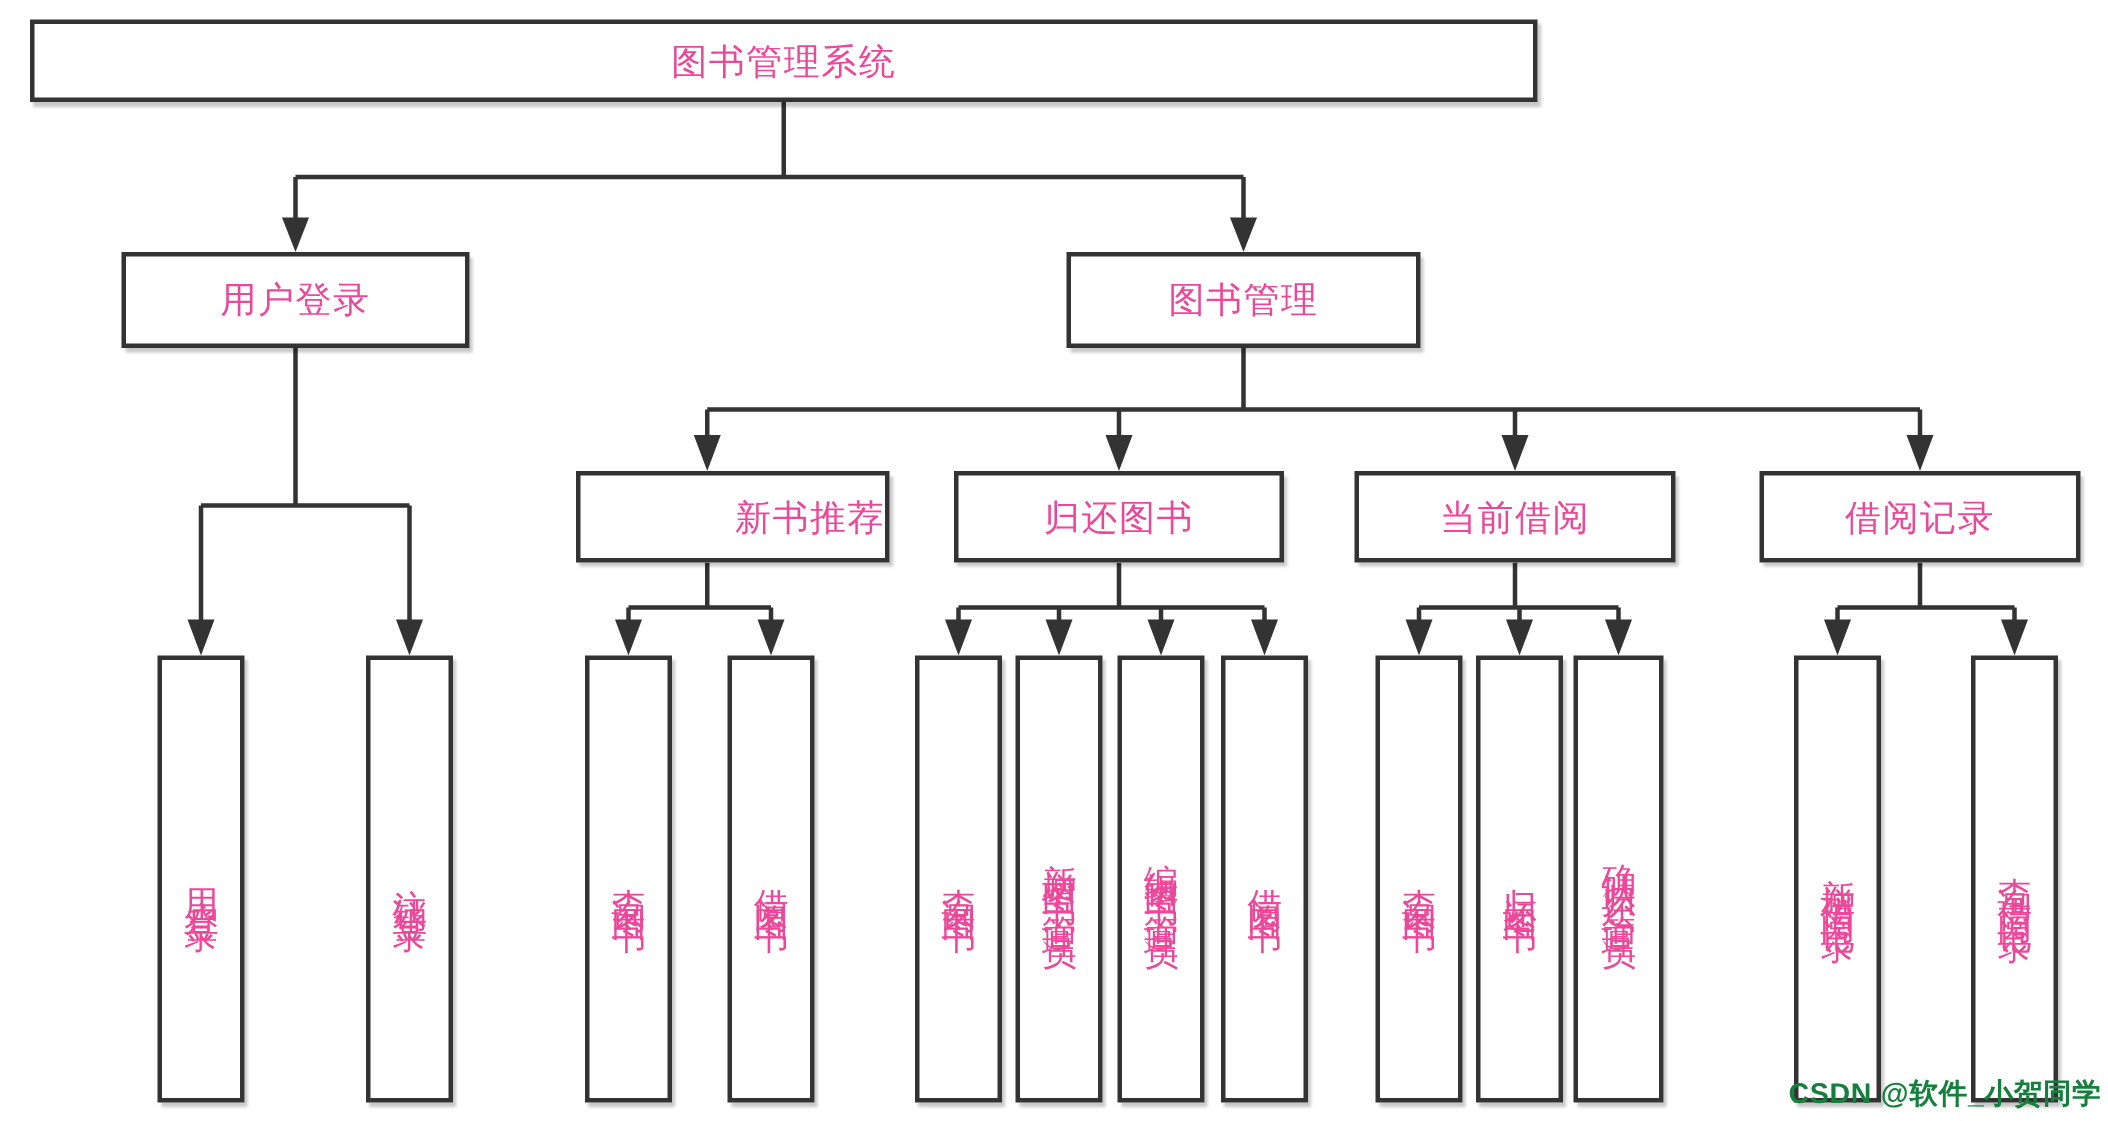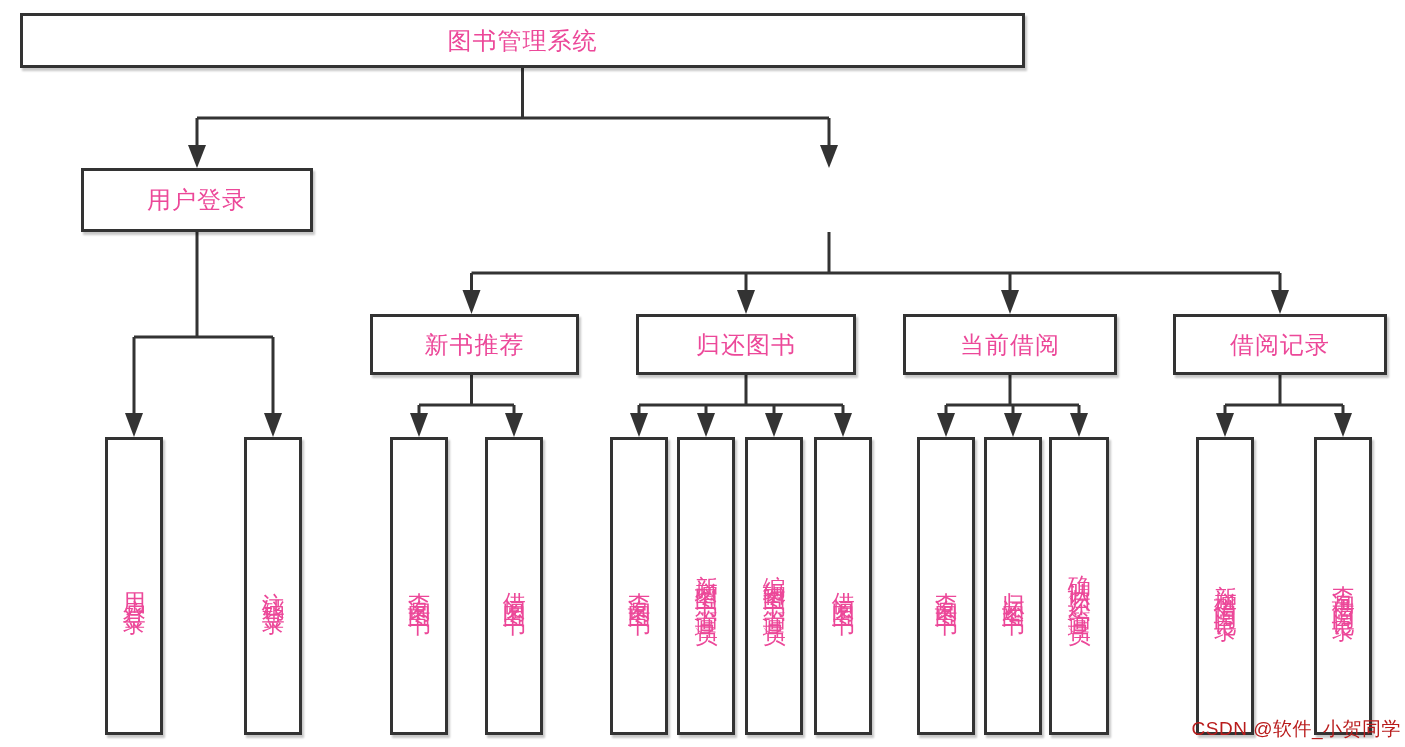--- a/index.html
+++ b/index.html
@@ -44,21 +44,21 @@
     white-space: normal;
     padding-top: 4px;
   }
   
   .n-root   { left: 20px;  top: 13px;  width: 1005px; height: 55px; }
   
   .n-login  { left: 81px;  top: 168px; width: 232px;  height: 64px; }
   .n-manage { left: 711px; top: 168px; width: 236px;  height: 64px; }
   
   .lv3 { top: 314px; height: 61px; }
-  .n-rec  { left: 370px;  width: 209px; }
+  .n-rec  { left: 384px;  width: 209px; justify-content: flex-end; }
   .n-bor  { left: 636px;  width: 220px; }
   .n-cur  { left: 903px;  width: 214px; }
   .n-recd { left: 1173px; width: 214px; }
   
   .lv4 { top: 437px; height: 298px; width: 58px; }
   .l-login-0 { left: 105px; }
   .l-login-1 { left: 244px; }
   .l-rec-0   { left: 390px; }
   .l-rec-1   { left: 485px; }
   .l-bor-0   { left: 610px; }
@@ -68,22 +68,23 @@
   .l-cur-0   { left: 917px; }
   .l-cur-1   { left: 984px; }
   .l-cur-2   { left: 1049px; width: 60px; }
   .l-recd-0  { left: 1196px; }
   .l-recd-1  { left: 1314px; }
   #watermark {
     position: absolute;
     right: 4px;
     bottom: 5px;
     font-size: 19px;
-    color: #b91c1c;
+    color: #15803d;
     letter-spacing: 0.5px;
+    font-weight: bold;
   }
   svg line, svg path { stroke: #333333; stroke-width: 3; fill: none; }
   svg polygon { fill: #333333; stroke: none; }
 </style>
 </head>
 <body>
 
 <div id="canvas">
 
   <svg id="wires" viewBox="0 0 1405 747">
@@ -136,20 +137,23 @@
     </g>
   </svg>
 
   <div class="box n-root">
     <span>图书管理系统</span>
   </div>
 
   <div class="box n-login">
     <span>用户登录</span>
   </div>
+  <div class="box n-manage">
+    <span>图书管理</span>
+  </div>
 
   <div class="box lv3 n-rec">
     <span>新书推荐</span>
   </div>
   <div class="box lv3 n-bor">
     <span>归还图书</span>
   </div>
   <div class="box lv3 n-cur">
     <span>当前借阅</span>
   </div>

